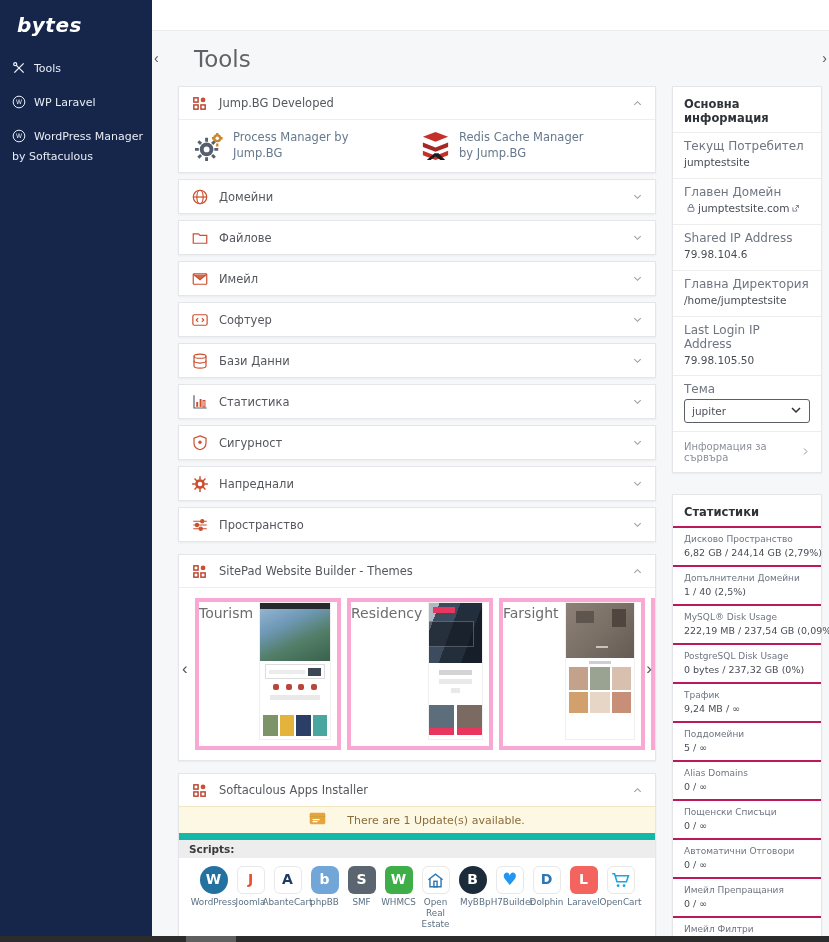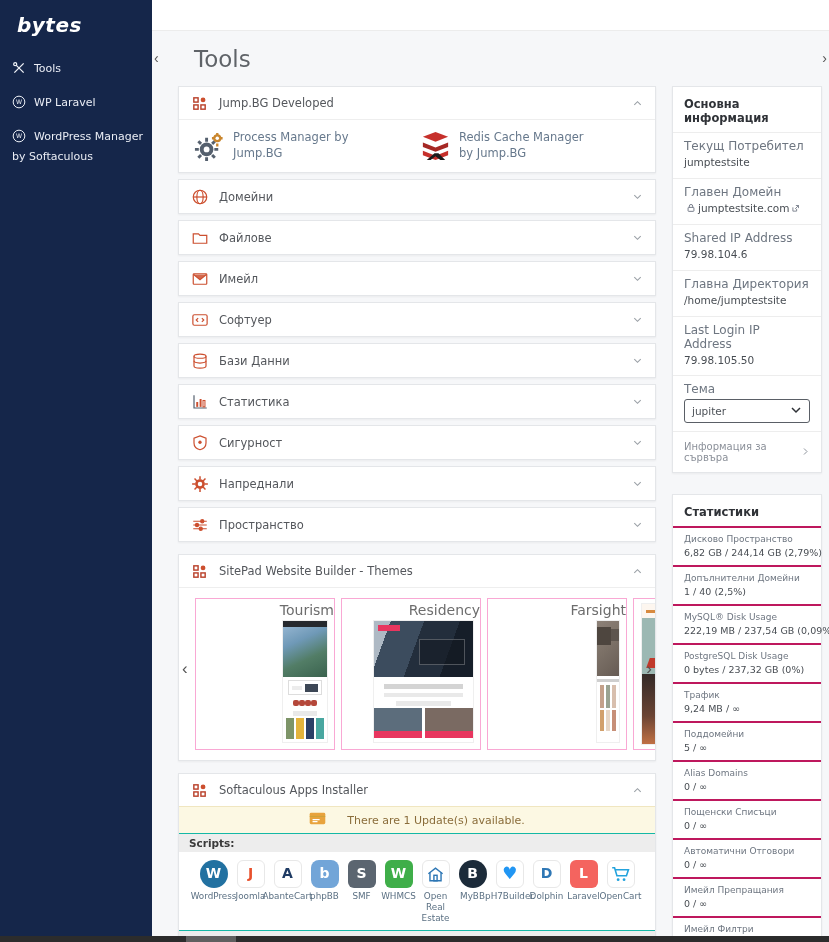--- a/index.html
+++ b/index.html
@@ -36,30 +36,30 @@
   
   .apps-body{border-top:1px solid #eee;padding:9px 12px;display:flex;}
   .app-item{display:flex;align-items:center;gap:6px;width:50%;cursor:pointer;}
   .app-item .aic{flex:none;width:36px;height:34px;display:flex;align-items:center;justify-content:center;}
   .app-item .albl{font-size:11.5px;color:#66788c;line-height:1.35;max-width:125px;}
 
   
   .carousel{position:relative;border-top:1px solid #eee;padding:10px 16px;display:flex;gap:6px;overflow:hidden;height:152px;}
   .car-arrow{position:absolute;top:72px;font-size:17px;color:#555;cursor:pointer;z-index:2;background:none;border:none;padding:0;line-height:1;}
   .car-arrow.left{left:3px;} .car-arrow.right{right:3px;}
-  .t-card{width:138px;flex:none;border:1px solid #f9a8d4;background:#fff;display:flex;flex-direction:column;cursor:pointer;align-items:flex-end;}
+  .t-card{width:138px;flex:none;border:4px solid #f9a8d4;background:#fff;display:flex;flex-direction:row;cursor:pointer;}
   .t-name{text-align:center;color:#6d6d6d;font-size:14px;padding:3px 0 2px;}
   .pv{position:relative;flex:1;margin:0 6px 6px;border:1px solid #efefef;overflow:hidden;display:flex;flex-direction:column;}
   .pv i,.pv b{display:block;}
   .dotR{width:6px;height:6px;background:#b5483a;border-radius:2px;}
   .tbar{height:5px;background:#e9e9e9;margin:2px 10px;}
 
   
   .banner{border-top:1px solid #f0e6c0;background:#fcf8e3;padding:4px 0;display:flex;justify-content:center;align-items:center;gap:21px;font-size:11px;color:#8a6d3b;}
-  .bar-label{background:#ededed;border-top:1px solid #14b8a6;padding:3px 10px;font-size:10.5px;font-weight:bold;color:#3a3a3a;}
+  .bar-label{background:#ededed;border-top:7px solid #14b8a6;padding:3px 10px;font-size:10.5px;font-weight:bold;color:#3a3a3a;}
   .icons-row{position:relative;display:flex;padding:8px 16px 6px;}
   .icon-item{flex:1;min-width:0;display:flex;flex-direction:column;align-items:center;gap:3px;font-size:8.8px;color:#5b7083;text-align:center;line-height:1.25;cursor:pointer;}
   .sbadge{width:28px;height:28px;display:flex;align-items:center;justify-content:center;color:#fff;font-size:14px;font-weight:bold;border-radius:6px;box-sizing:border-box;}
   .sbadge.round{border-radius:50%;}
   .row-arrow{position:absolute;top:18px;font-size:14px;color:#555;cursor:pointer;background:none;border:none;padding:0;}
   .row-arrow.left{left:2px;} .row-arrow.right{right:2px;}
 
   
   .r-card{background:#fff;border:1px solid #e4e6e9;box-shadow:0 1px 2px rgba(0,0,0,.05);margin-bottom:21px;}
   .r-title{font-size:11.5px;font-weight:bold;color:#2f3237;padding:10px 11px 7px;}

